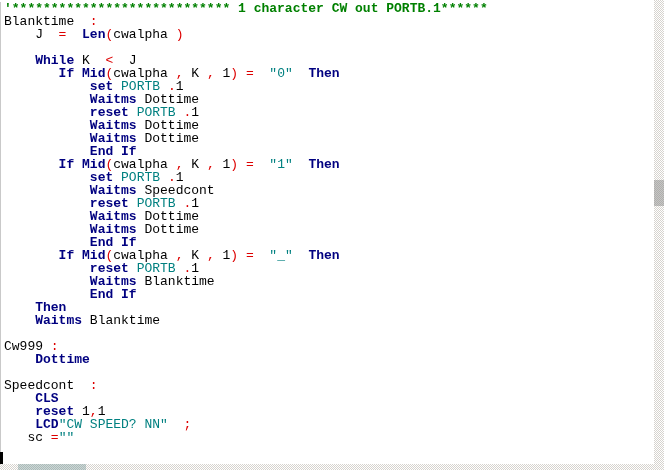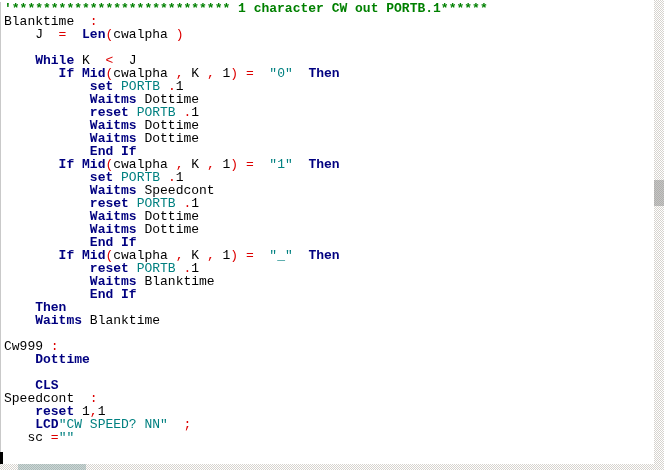--- a/index.html
+++ b/index.html
@@ -51,22 +51,22 @@
         <div class="line"><span class="c-text">       </span><span class="c-keyword">If</span><span class="c-text"> </span><span class="c-keyword">Mid</span><span class="c-symbol">(</span><span class="c-text">cwalpha </span><span class="c-symbol">,</span><span class="c-text"> K </span><span class="c-symbol">,</span><span class="c-text"> 1</span><span class="c-symbol">)</span><span class="c-text"> </span><span class="c-symbol">=</span><span class="c-text">  </span><span class="c-string">"_"</span><span class="c-text">  </span><span class="c-keyword">Then</span></div>
         <div class="line"><span class="c-text">           </span><span class="c-keyword">reset</span><span class="c-text"> </span><span class="c-string">PORTB</span><span class="c-text"> </span><span class="c-symbol">.</span><span class="c-text">1</span></div>
         <div class="line"><span class="c-text">           </span><span class="c-keyword">Waitms</span><span class="c-text"> Blanktime</span></div>
         <div class="line"><span class="c-text">           </span><span class="c-keyword">End If</span></div>
         <div class="line"><span class="c-text">    </span><span class="c-keyword">Then</span></div>
         <div class="line"><span class="c-text">    </span><span class="c-keyword">Waitms</span><span class="c-text"> Blanktime</span></div>
         <div class="line"> </div>
         <div class="line"><span class="c-text">Cw999 </span><span class="c-symbol">:</span></div>
         <div class="line"><span class="c-text">    </span><span class="c-keyword">Dottime</span></div>
         <div class="line"> </div>
+        <div class="line"><span class="c-text">Speedcont  </span><span class="c-symbol">:</span></div>
         <div class="line"><span class="c-text">    </span><span class="c-keyword">CLS</span></div>
-        <div class="line"><span class="c-text">Speedcont  </span><span class="c-symbol">:</span></div>
         <div class="line"><span class="c-text">    </span><span class="c-keyword">reset</span><span class="c-text"> 1</span><span class="c-symbol">,</span><span class="c-text">1</span></div>
         <div class="line"><span class="c-text">    </span><span class="c-keyword">LCD</span><span class="c-string">"CW SPEED? NN"</span><span class="c-text">  </span><span class="c-symbol">;</span></div>
         <div class="line"><span class="c-text">   sc </span><span class="c-symbol">=</span><span class="c-string">""</span></div>
       </div>
   </div>
   <div class="caret"></div>
   <div class="vscrollbar">
     <div class="vthumb"></div>
   </div>
   <div class="hscrollbar">

